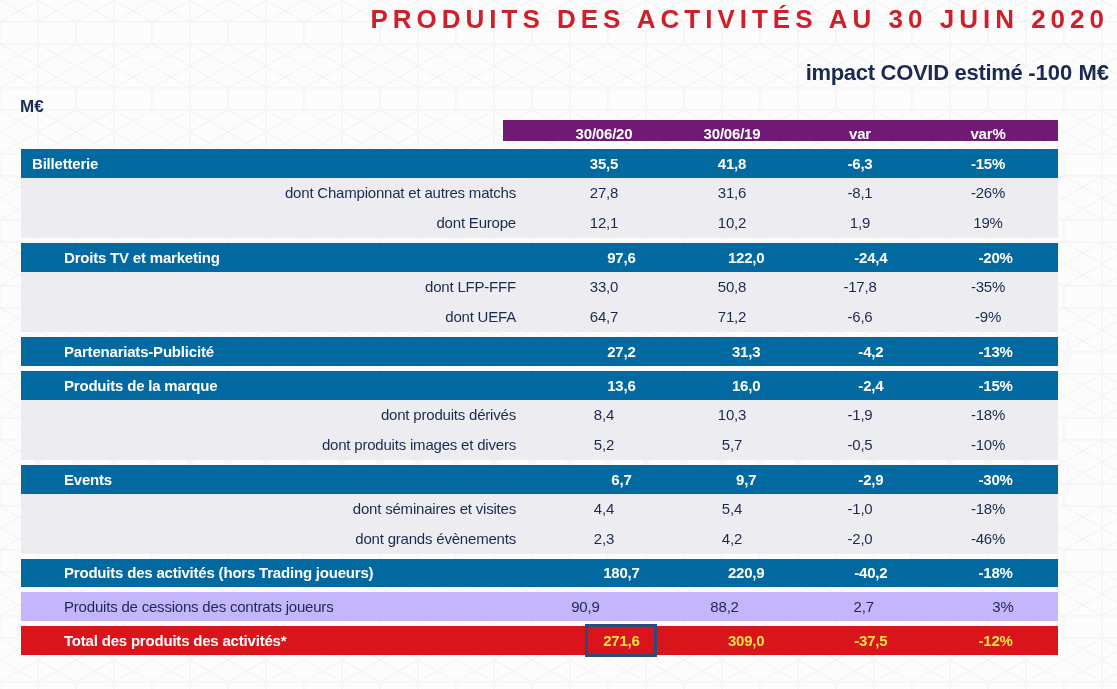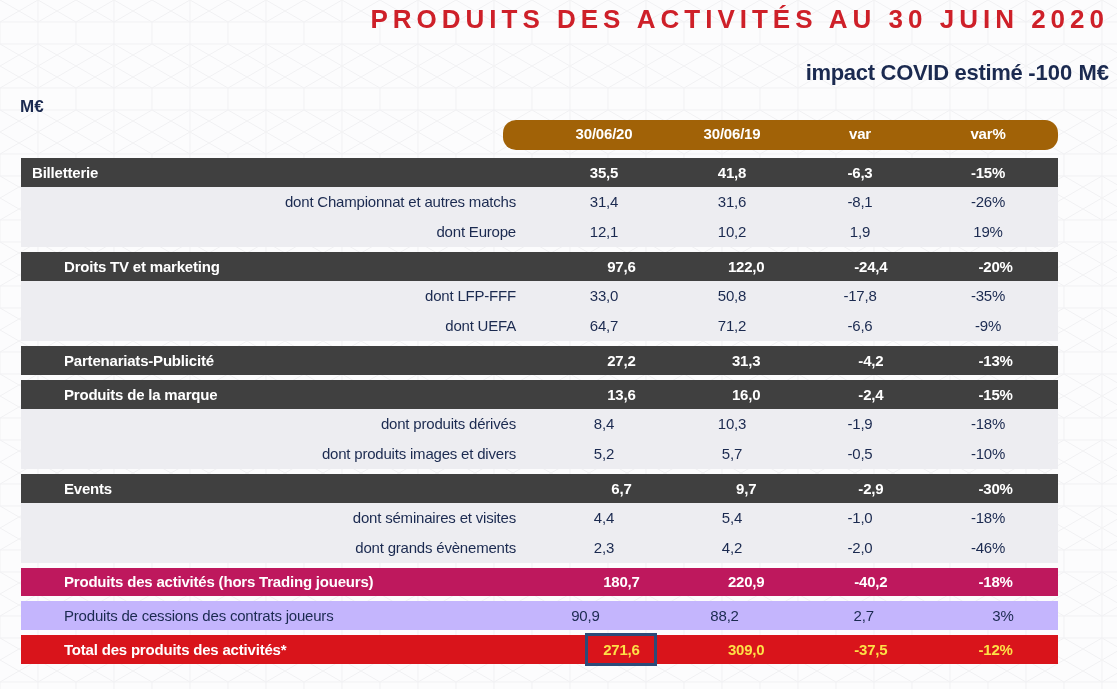--- a/index.html
+++ b/index.html
@@ -23,43 +23,42 @@
     color:#1B2A50;white-space:nowrap;
   }
   .page-subtitle .heavy{font-weight:bold;letter-spacing:0;}
   .unit-label{
     position:absolute;top:97px;left:20px;
     font-size:17px;font-weight:bold;color:#1B2A50;
   }
 
   .fin-table{position:absolute;left:21px;top:120px;width:1037px;}
   .hdr-row{
-    margin-left:482px;height:30px;line-height:27px;
-    background:#a16207;display:flex;padding-left:37px;
+    margin-left:482px;height:21px;line-height:27px;
+    background:#701a75;display:flex;padding-left:37px;
     margin-bottom:8px;
-    border-radius:13px;
   }
   .hdr-cell{
     width:128px;text-align:center;color:#FFFFFF;
     font-size:15px;font-weight:bold;letter-spacing:-0.2px;
   }
 
   .row{display:flex;height:30px;line-height:30px;letter-spacing:-0.2px;}
   .row .label{width:519px;font-size:15px;white-space:nowrap;overflow:hidden;}
   .row .val{width:128px;text-align:center;font-size:15px;position:relative;}
 
-  .row.section{height:29px;line-height:29px;background:#404040;}
+  .row.section{height:29px;line-height:29px;background:#0369a1;}
   .row.section .label{color:#FFFFFF;font-weight:bold;padding-left:11px;width:508px;}
   .row.section .val{color:#FFFFFF;font-weight:bold;}
 
   .row.sub{background:#EDEDF1;}
   .row.sub .label{color:#1B2A50;text-align:right;padding-right:24px;width:495px;}
   .row.sub .val{color:#1B2A50;}
 
-  .row.total-orange{height:28px;line-height:28px;background:#be185d;}
+  .row.total-orange{height:28px;line-height:28px;background:#0369a1;}
   .row.total-orange .label{color:#FFFFFF;font-weight:bold;padding-left:11px;width:508px;}
   .row.total-orange .val{color:#FFFFFF;font-weight:bold;}
 
   .row.plain{height:29px;line-height:29px;background:#c4b5fd;gap:29px;}
   .row.plain .label{color:#1B2A50;padding-left:11px;width:508px;}
   .row.plain .val{color:#1B2A50;}
 
   .row.total-red{height:29px;line-height:29px;background:#D9141B;}
   .row.total-red .label{color:#FFFFFF;font-weight:bold;padding-left:11px;width:508px;}
   .row.total-red .val{color:#fde047;font-weight:bold;}
@@ -102,21 +101,21 @@
     <div id="table-body">
         <div class="row section">
           <div class="cell label">Billetterie</div>
           <div class="cell val">35,5</div>
           <div class="cell val">41,8</div>
           <div class="cell val">-6,3</div>
           <div class="cell val">-15%</div>
         </div>
         <div class="row sub">
           <div class="cell label">dont Championnat et autres matchs</div>
-          <div class="cell val">31,4</div>
+          <div class="cell val">27,8</div>
           <div class="cell val">31,6</div>
           <div class="cell val">-8,1</div>
           <div class="cell val">-26%</div>
         </div>
         <div class="row sub">
           <div class="cell label">dont Europe</div>
           <div class="cell val">12,1</div>
           <div class="cell val">10,2</div>
           <div class="cell val">1,9</div>
           <div class="cell val">19%</div>

